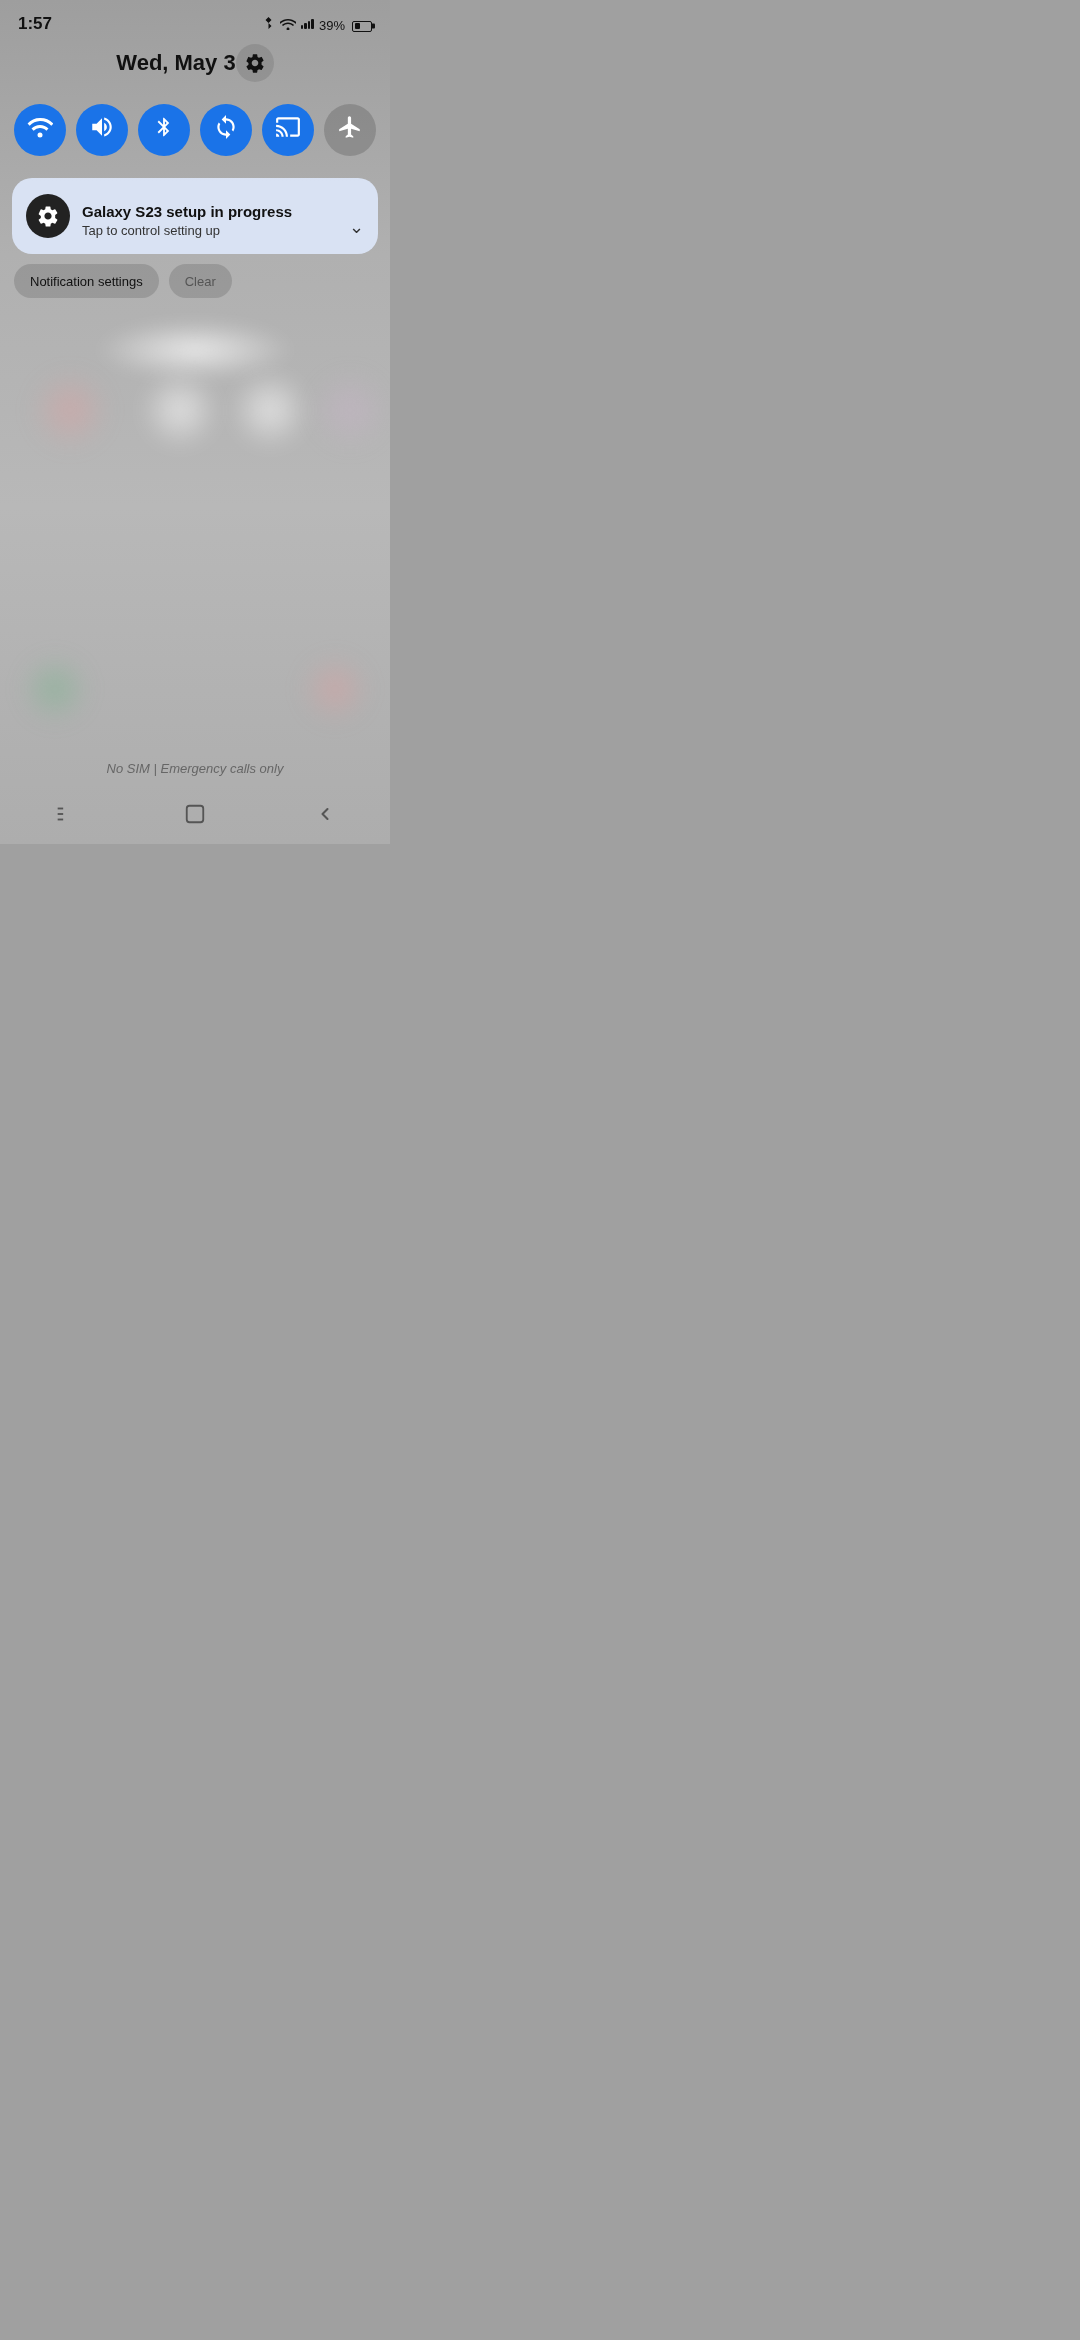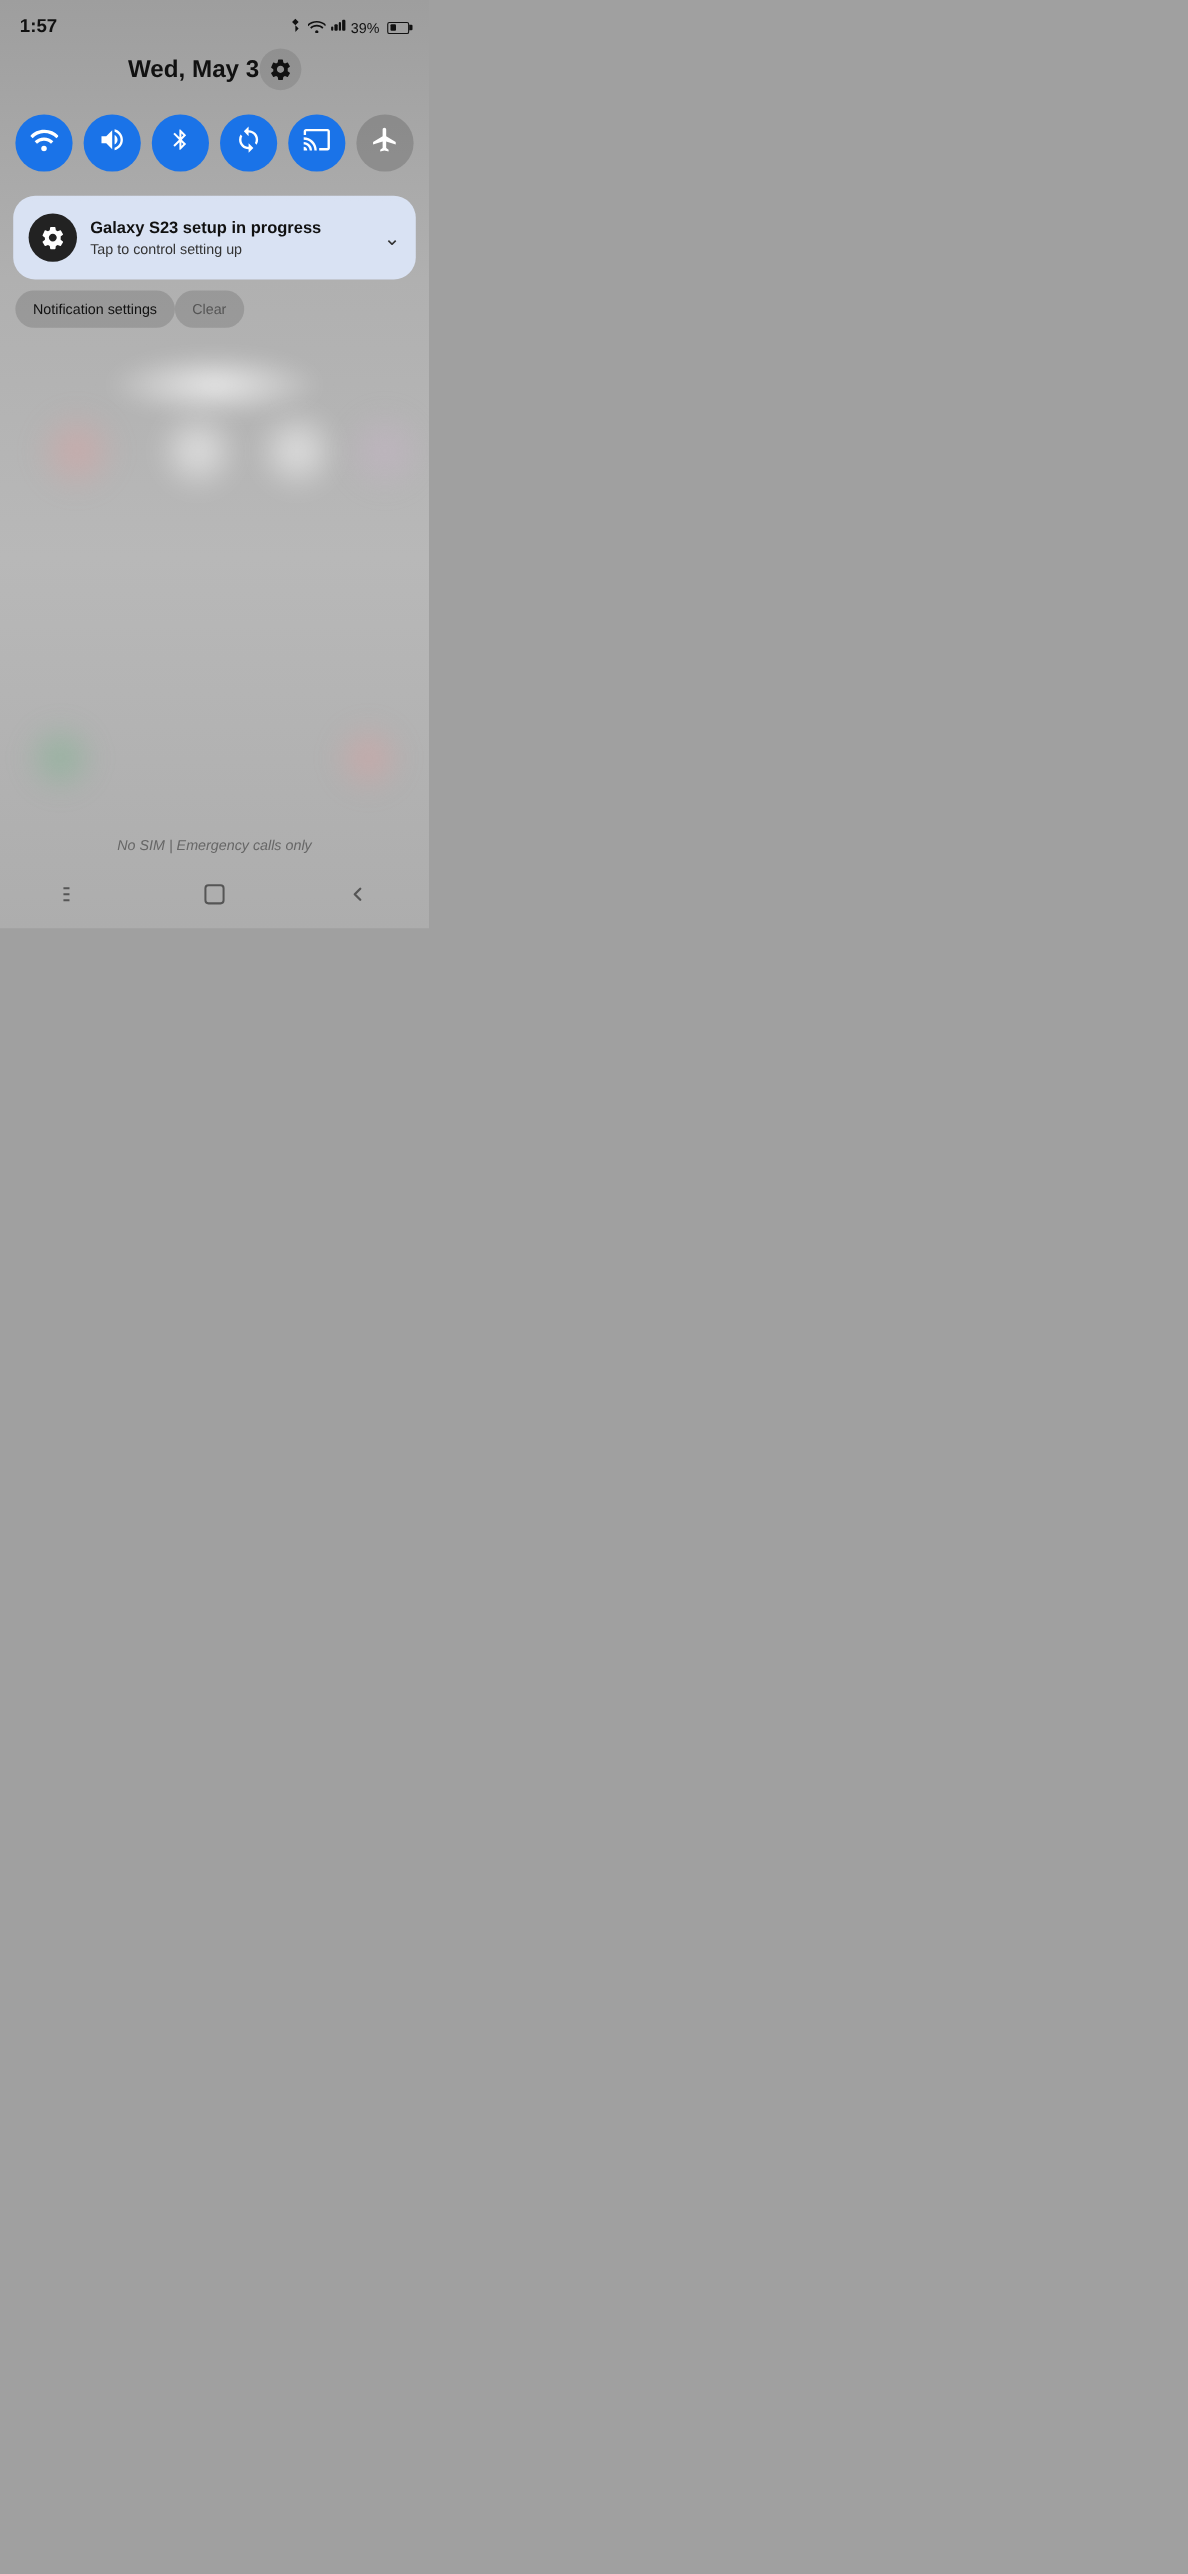--- a/index.html
+++ b/index.html
@@ -218,21 +218,21 @@
       font-weight: 500;
     }
 
     
     .notification-card {
       margin: 14px 12px 0;
       background: rgba(220, 230, 248, 0.92);
       border-radius: 20px;
       padding: 16px 14px;
       display: flex;
-      align-items: center;
+      align-items: flex-end;
       gap: 12px;
       position: relative;
       z-index: 10;
       cursor: pointer;
     }
 
     .notif-icon-wrap {
       width: 44px;
       height: 44px;
       border-radius: 50%;
@@ -267,20 +267,21 @@
 
     .notif-chevron {
       font-size: 18px;
       color: #333;
       padding-top: 2px;
     }
 
     
     .notif-actions {
       display: flex;
+      gap: 10px;
       padding: 10px 14px;
       position: relative;
       z-index: 10;
     }
 
     .notif-action-btn {
       background: rgba(110,110,110,0.35);
       border-radius: 20px;
       padding: 8px 16px;
       cursor: pointer;

